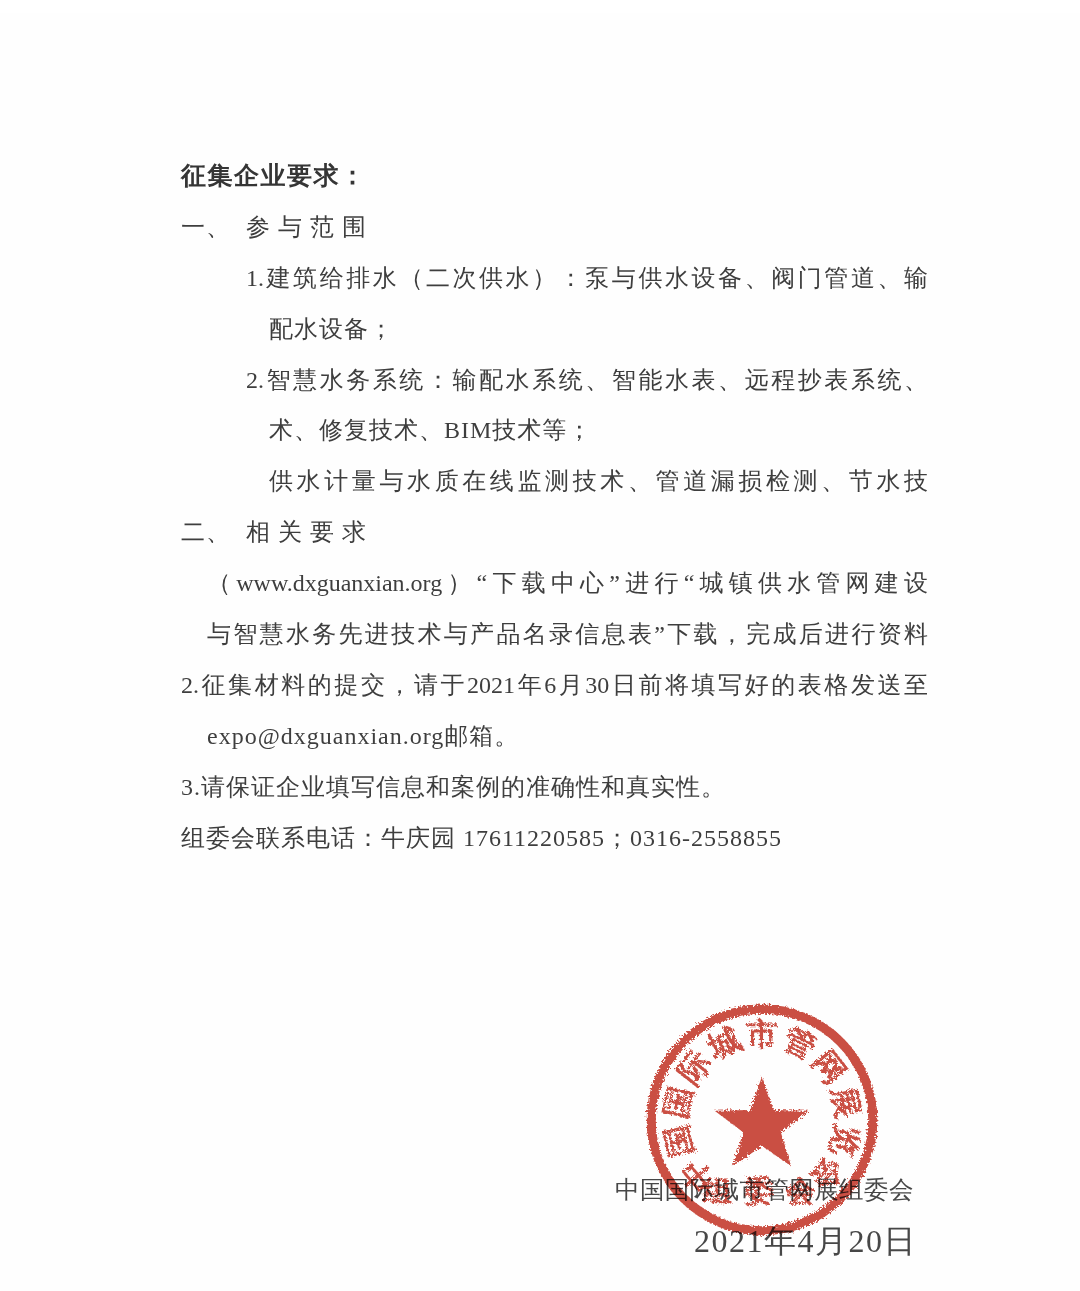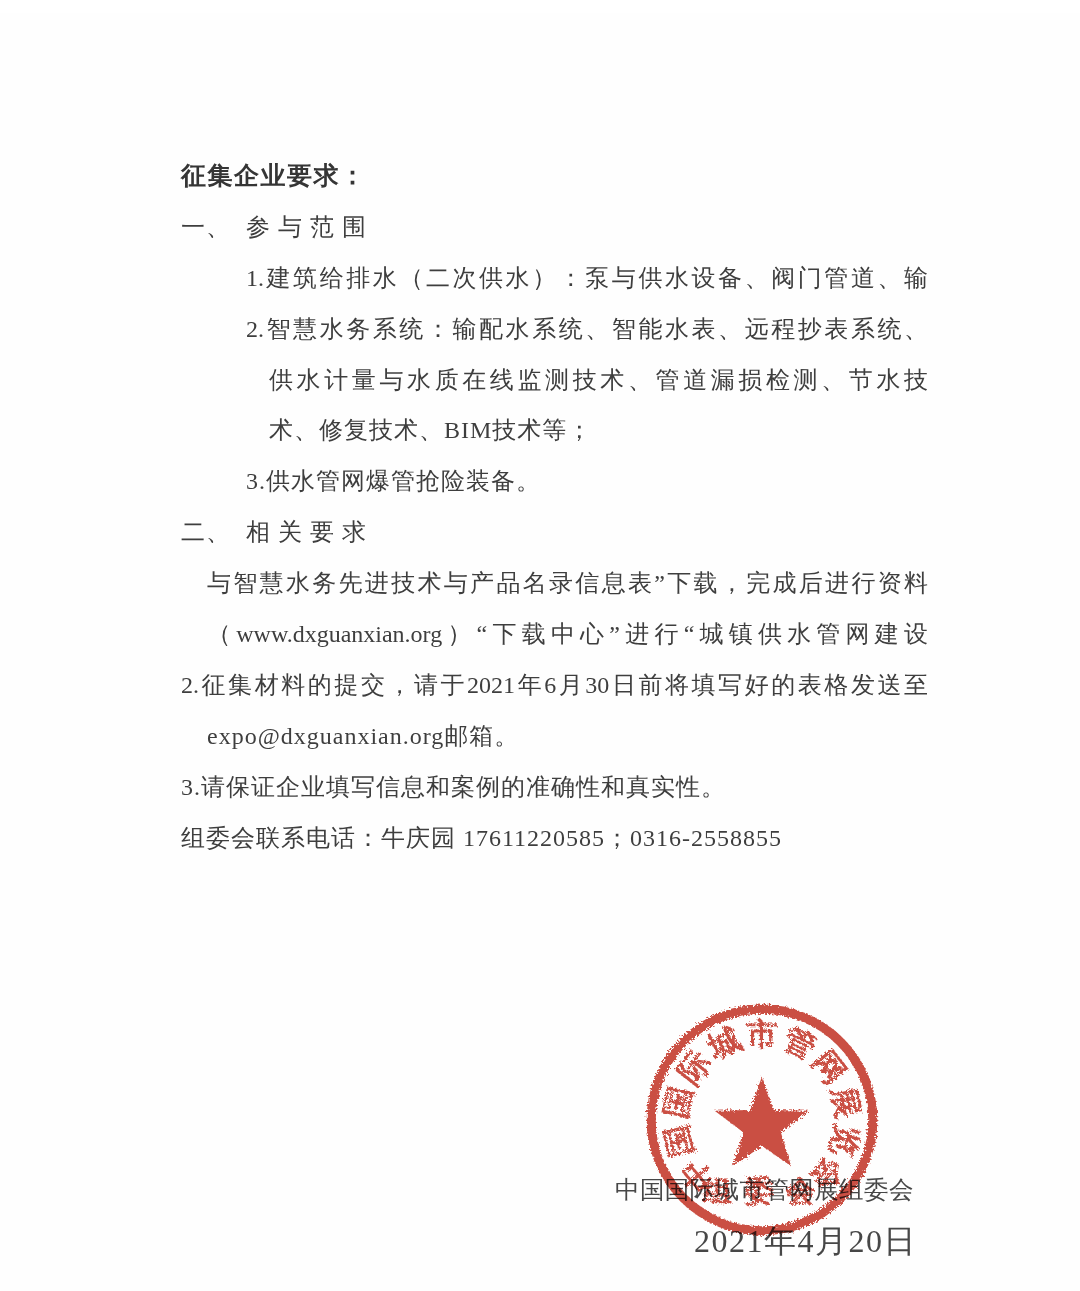--- a/index.html
+++ b/index.html
@@ -67,29 +67,29 @@
 <body>
 
 <div class="page">
 
   <div class="doc">
     <div class="ln hd">征集企业要求：</div>
 
     <div class="ln"><span>一、</span><span class="sec-title">参与范围</span></div>
 
     <div class="ln ind2 fill">1.建筑给排水（二次供水）：泵与供水设备、阀门管道、输</div>
+    <div class="ln ind3">配水设备；</div>
     <div class="ln ind2 fill">2.智慧水务系统：输配水系统、智能水表、远程抄表系统、</div>
+    <div class="ln ind3">术、修复技术、BIM技术等；</div>
     <div class="ln ind3 fill">供水计量与水质在线监测技术、管道漏损检测、节水技</div>
-    <div class="ln ind3">术、修复技术、BIM技术等；</div>
-    <div class="ln ind2">3.供水管网爆管抢险装备。</div>
 
     <div class="ln"><span>二、</span><span class="sec-title">相关要求</span></div>
 
+    <div class="ln ind1 fill">（www.dxguanxian.org）“下载中心”进行“城镇供水管网建设</div>
     <div class="ln ind1 fill">与智慧水务先进技术与产品名录信息表”下载，完成后进行资料</div>
-    <div class="ln ind1 fill">（www.dxguanxian.org）“下载中心”进行“城镇供水管网建设</div>
     <div class="ln fill">2.征集材料的提交，请于2021年6月30日前将填写好的表格发送至</div>
     <div class="ln ind1">expo@dxguanxian.org邮箱。</div>
     <div class="ln">3.请保证企业填写信息和案例的准确性和真实性。</div>
     <div class="ln">组委会联系电话：牛庆园 17611220585；0316-2558855</div>
   </div>
 
   <div class="signoff-name">中国国际城市管网展组委会</div>
   <div class="signoff-date">2021年4月20日</div>
 
   <svg class="seal" viewBox="0 0 240 240" xmlns="http://www.w3.org/2000/svg">

